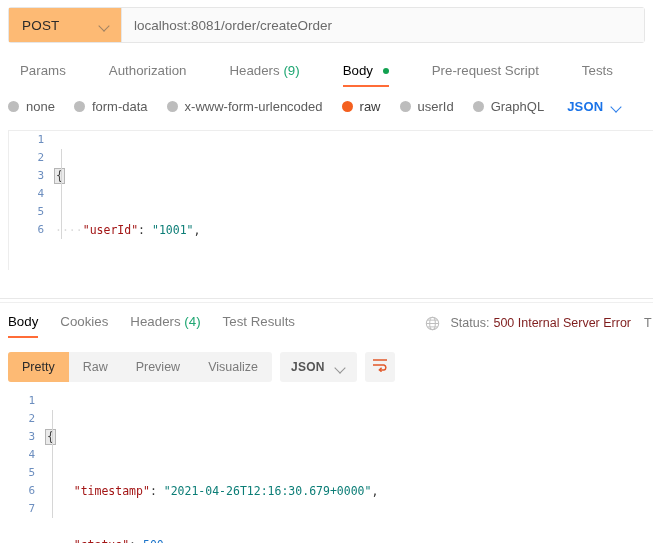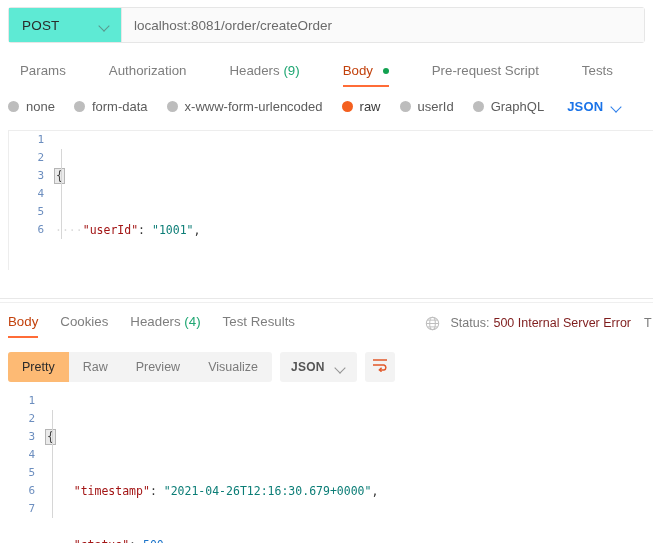--- a/index.html
+++ b/index.html
@@ -19,21 +19,21 @@
     width: 637px; height: 36px;
     display: flex; align-items: stretch;
     border: 1px solid #e6e6e6; border-radius: 3px;
     background: #fafafa;
   }
   .method {
     width: 113px;
     display: flex; align-items: center; justify-content: space-between;
     padding: 0 11px 0 13px;
     border-right: 1px solid #e6e6e6;
-    background: #5eead4;
+    background: #fdba74;
     cursor: pointer;
   }
   .method-label { font-size: 13.5px; color: #2b2b2b; letter-spacing: .2px; }
   .chev { width: 11px; height: 11px; position: relative; opacity:.55; }
   .chev::before {
     content:""; position:absolute; left:1px; top:2px;
     width:7px; height:7px;
     border-right:1.3px solid #555; border-bottom:1.3px solid #555;
     transform: rotate(45deg);
   }
@@ -52,21 +52,21 @@
     display:flex; align-items:flex-end;gap:16px;
   }
   .rtab {
     position:relative;
     font-size:13.3px; color:#7e7e7e;
     padding: 0 0 9px 0;
     margin-right: 27px;
     cursor:pointer; white-space:nowrap;
   }
   .rtab:first-child { margin-left: 8px; }
-  .rtab.active { color:#c2410c; }
+  .rtab.active { color:#000000; }
   .rtab.active::after {
     content:""; position:absolute; left:0; right:0; bottom:0;
     height:2px; background:#ff6c37;
   }
   .cnt { color:#1ea672; }
   .greendot {
     display:inline-block; width:6px; height:6px; border-radius:50%;
     background:#12a150; margin-left:6px; vertical-align: 1px;
   }
 

